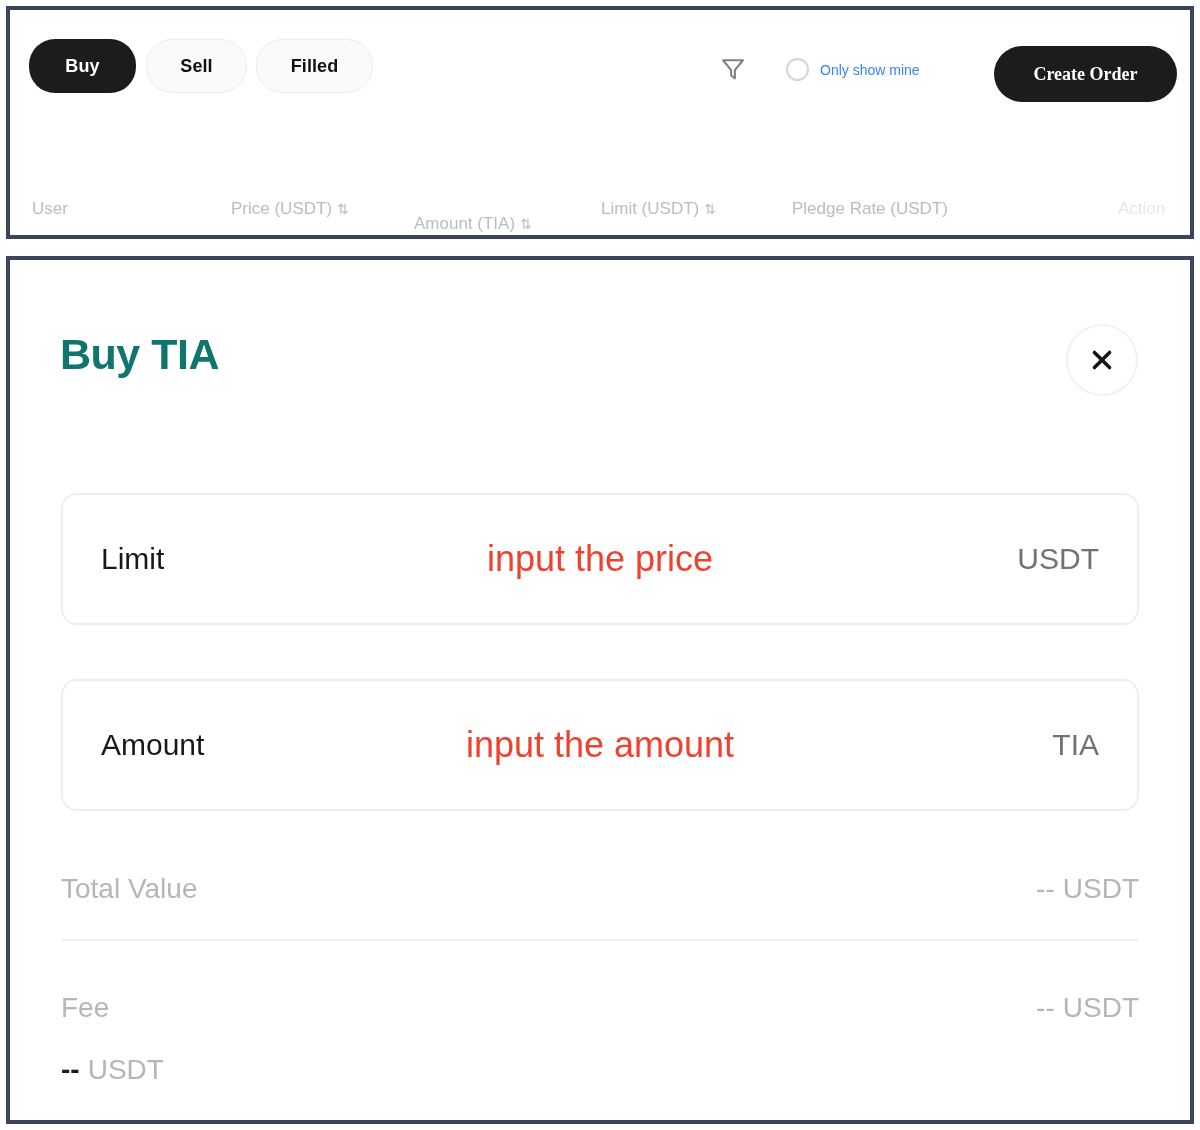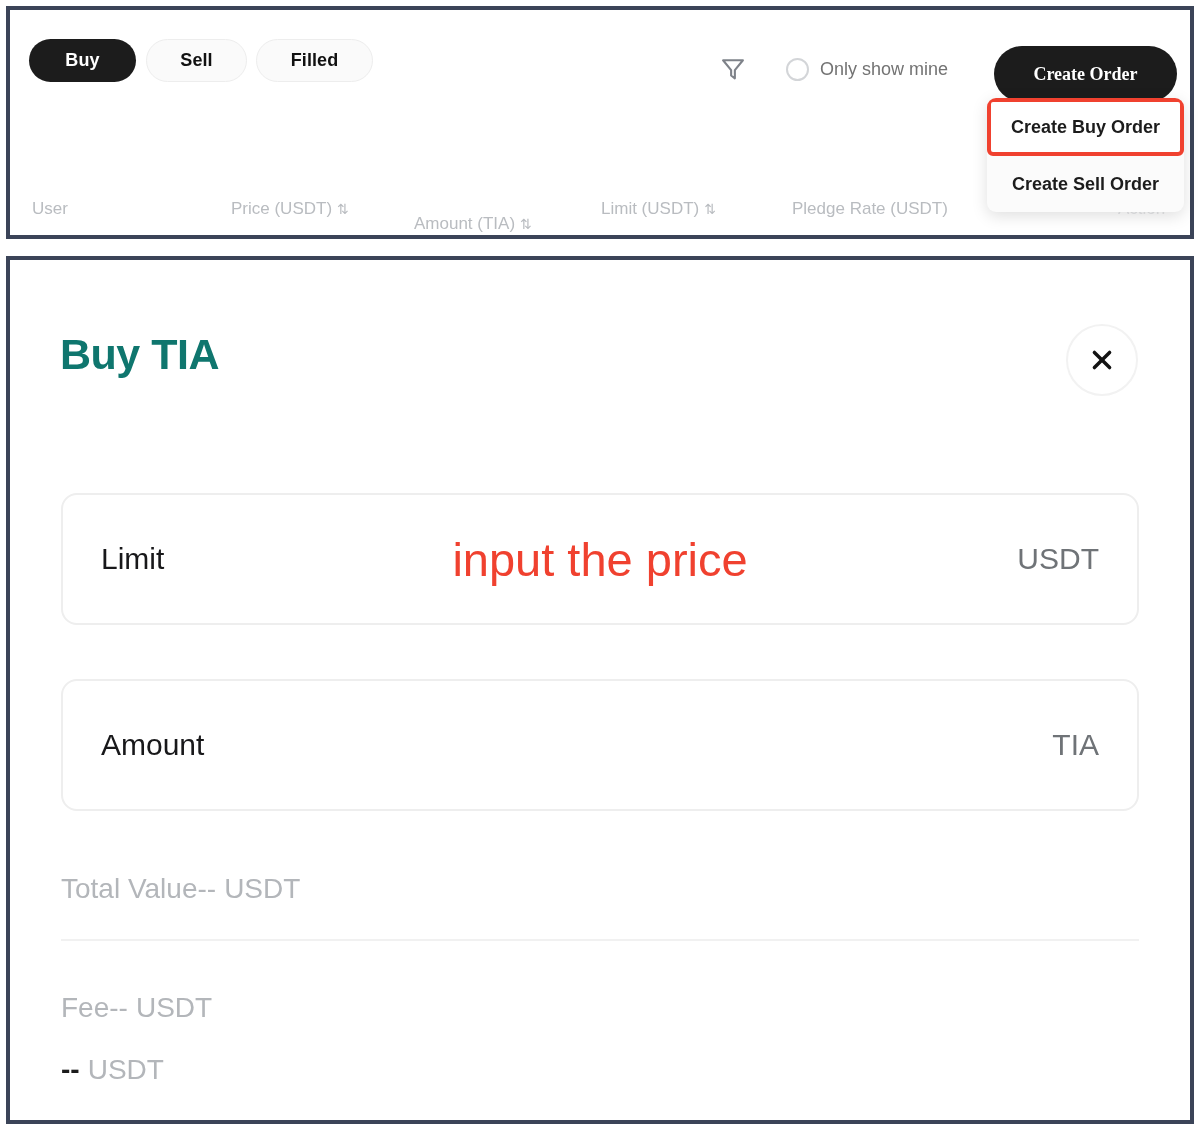--- a/index.html
+++ b/index.html
@@ -28,21 +28,21 @@
     position: absolute;
     left: 0; top: 0;
     width: 100%;
     height: 110px;
   }
 
   
   .pill {
     position: absolute;
     top: 29px;
-    height: 43px;
+    height: 54px;
     border-radius: 26px;
     display: flex;
     align-items: center;
     justify-content: center;
     font-size: 18px;
     font-weight: bold;
     letter-spacing: 0.1px;
     cursor: pointer;
     user-select: none;
   }
@@ -87,22 +87,22 @@
   }
   .radio-circle {
     width: 23px;
     height: 23px;
     border-radius: 50%;
     border: 2px solid #d3d5d8;
     background: #fff;
     flex: none;
   }
   .radio-label {
-    font-size: 18px;
-    color: #737373;
+    font-size: 14px;
+    color: #3b82f6;
     white-space: nowrap;
   }
 
   .create-order-btn {
     position: absolute;
     left: 984px;
     top: 36px;
     width: 183px;
     height: 56px;
     border-radius: 28px;
@@ -227,39 +227,40 @@
     position: absolute;
     left: 38px;
     font-size: 30px;
     color: #18181a;
   }
   .field-placeholder {
     position: absolute;
     left: 0;
     width: 100%;
     text-align: center;
-    font-size: 47px;
+    font-size: 36px;
     font-weight: 500;
     color: #f0412f;
     pointer-events: none;
   }
   .field-unit {
     position: absolute;
     right: 38px;
     font-size: 30px;
     color: #6f7377;
   }
 
   
   .summary-row {
     position: absolute;
     left: 51px;
     width: 1078px;
     display: flex;
     align-items: center;
+    justify-content: space-between;
     font-size: 28px;
     color: #b3b6ba;
   }
   .summary-total-value { top: 613px; }
   .summary-fee         { top: 732px; }
   .summary-payable     { top: 794px; }
 
   .summary-value { display: flex; align-items: baseline; gap: 8px; }
   .dash-strong { color: #1c1c1c; font-weight: bold; }
 
@@ -299,28 +300,20 @@
 
     <div class="radio-wrap">
       <span class="radio-circle"></span>
       <span class="radio-label">Only show mine</span>
     </div>
 
     <div class="create-order-btn">
       <span>Create Order</span>
     </div>
 
-    <div class="dropdown">
-      <div class="dropdown-item highlighted">
-        <span>Create Buy Order</span>
-      </div>
-      <div class="dropdown-item">
-        <span>Create Sell Order</span>
-      </div>
-    </div>
   </div>
 
   <div class="table-header">
     <div class="th th-user">
       <span>User</span>
     </div>
     <div class="th th-price">
       <span>Price (USDT)</span>
       <span class="sort-arrows">⇅</span>
     </div>
@@ -353,20 +346,21 @@
   </div>
 
   <div class="field-box field-price">
     <span class="field-label">Limit</span>
     <span class="field-placeholder">input the price</span>
     <span class="field-unit">USDT</span>
   </div>
 
   <div class="field-box field-amount">
     <span class="field-label">Amount</span>
+    <span class="field-placeholder">input the amount</span>
     <span class="field-unit">TIA</span>
   </div>
 
   <div class="summary-row summary-total-value">
     <span>Total Value</span>
     <span class="summary-value">
       <span>--</span>
       <span>USDT</span>
     </span>
   </div>

